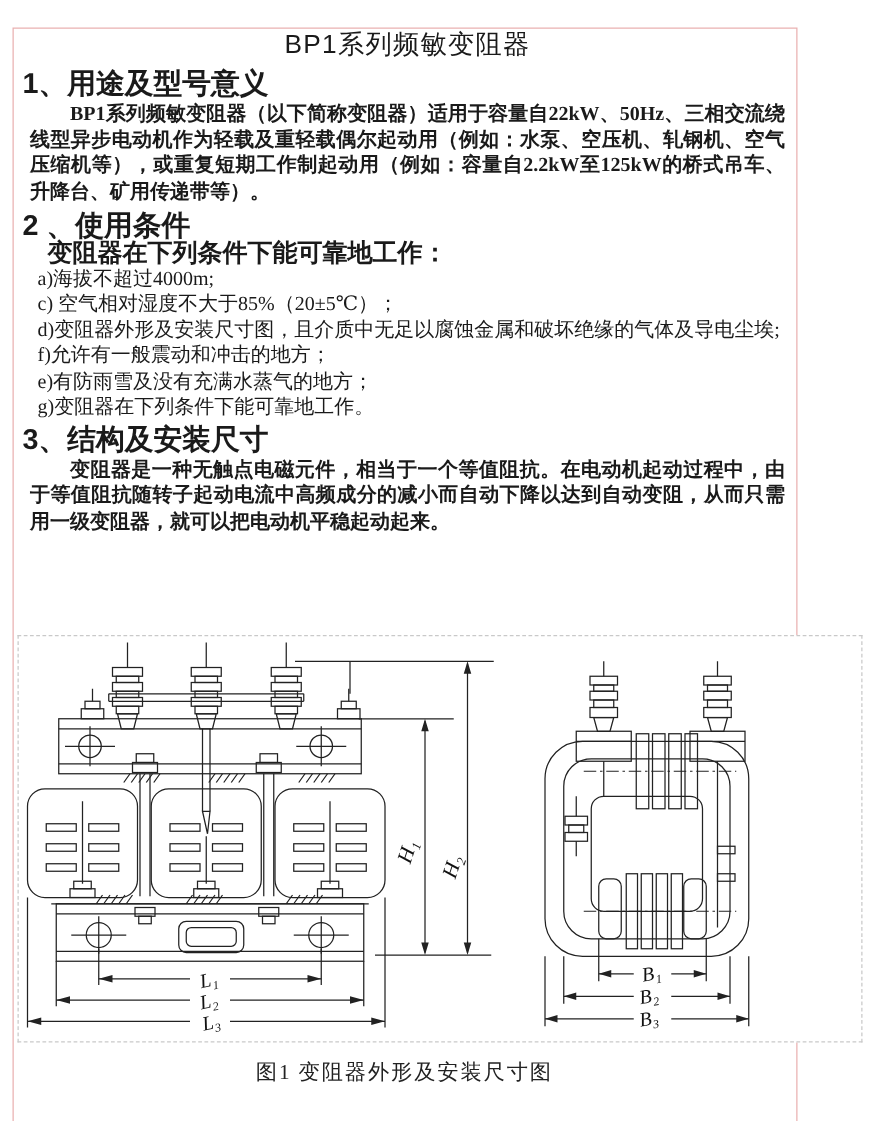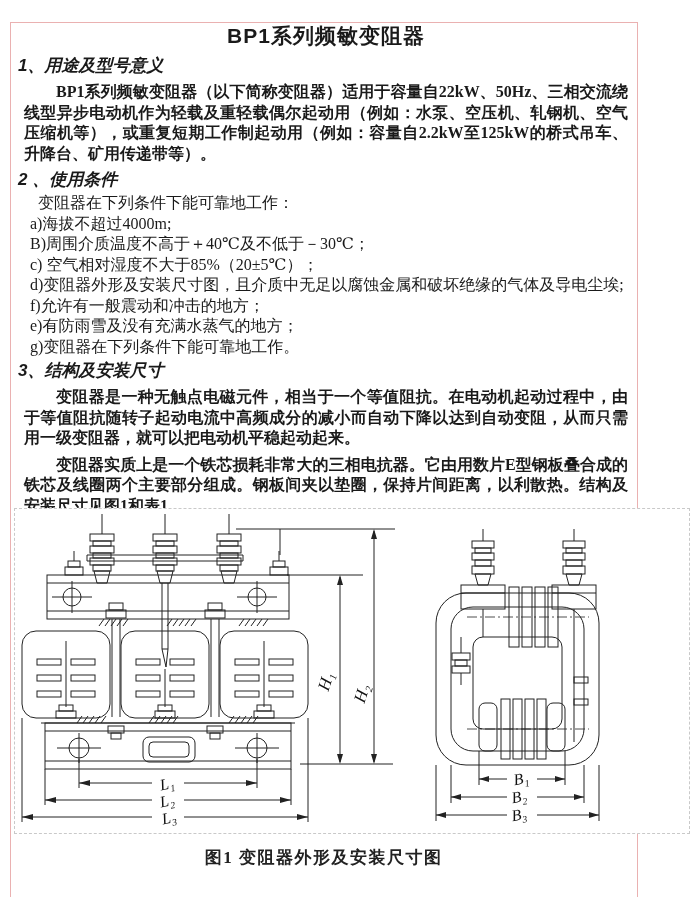--- a/index.html
+++ b/index.html
@@ -9,79 +9,77 @@
     font-family:"Liberation Serif","DejaVu Serif",serif;
     color:#1a1a1a;
   }
   .pink-frame{
     position:absolute;left:10px;top:22px;width:626px;height:890px;
     border:1px solid #eab1b1;pointer-events:none;
   }
   .doc{position:absolute;left:18px;top:24px;width:616px;}
   .title{
     font-family:"Liberation Sans","DejaVu Sans",sans-serif;
-    font-weight:bold;font-size:21px;line-height:24px;text-align:center;
+    font-weight:normal;font-size:21px;line-height:24px;text-align:center;
     margin:0 0 8px 0;letter-spacing:1px;
   }
   .sec-h{
     font-family:"Liberation Sans","DejaVu Sans",sans-serif;
-    font-weight:bold;font-size:17px;line-height:20px;margin:4px 0 3px 0;font-style:italic;
+    font-weight:bold;font-size:23px;line-height:20px;margin:4px 0 3px 0;
   }
   .para{
     font-size:16px;line-height:20.5px;font-weight:bold;
     text-align:justify;text-indent:2em;margin:6px;
   }
   .cond-intro{
-    font-size:16px;line-height:20.5px;font-weight:normal;margin:0;padding-left:20px;
+    font-size:20px;line-height:20.5px;font-weight:bold;margin:0;padding-left:20px;
   }
   .cond{
     font-size:16px;line-height:20.5px;font-weight:normal;padding-left:12px;
   }
   .figure-box{
     position:absolute;left:14px;top:508px;width:676px;height:326px;
     border:1px dashed #c9c9c9;box-sizing:border-box;background:#fff;
   }
   .front-view{position:absolute;left:2px;top:2px;}
   .side-view{position:absolute;left:406px;top:18px;}
   svg .ln{stroke:#222;fill:none;stroke-width:1;}
   svg .fill{fill:#222;stroke:none;}
   svg .dash{stroke:#222;fill:none;stroke-width:0.8;stroke-dasharray:10 3 2 3;}
   svg text{
     font-family:"Liberation Serif","DejaVu Serif",serif;
     font-style:italic;fill:#111;
   }
   .caption{
     position:absolute;left:10px;top:846px;width:627px;text-align:center;
-    font-size:17px;letter-spacing:1.5px;font-weight:bold;color:#222;
+    font-size:17px;letter-spacing:1.5px;font-weight:normal;color:#222;
   }
 </style>
 </head>
 <body>
 
 <div class="pink-frame"></div>
 
 <div class="doc">
   <h1 class="title">BP1系列频敏变阻器</h1>
 
   <h2 class="sec-h">1、用途及型号意义</h2>
   <p class="para">BP1系列频敏变阻器（以下简称变阻器）适用于容量自22kW、50Hz、三相交流绕线型异步电动机作为轻载及重轻载偶尔起动用（例如：水泵、空压机、轧钢机、空气压缩机等），或重复短期工作制起动用（例如：容量自2.2kW至125kW的桥式吊车、升降台、矿用传递带等）。</p>
 
   <h2 class="sec-h">2 、使用条件</h2>
   <p class="cond-intro">变阻器在下列条件下能可靠地工作：</p>
   <div class="cond">a)海拔不超过4000m;</div>
-  <div class="cond">B)周围介质温度不高于＋40℃及不低于－30℃；</div>
   <div class="cond">c) 空气相对湿度不大于85%（20±5℃）；</div>
   <div class="cond">d)变阻器外形及安装尺寸图，且介质中无足以腐蚀金属和破坏绝缘的气体及导电尘埃;</div>
   <div class="cond">f)允许有一般震动和冲击的地方；</div>
   <div class="cond">e)有防雨雪及没有充满水蒸气的地方；</div>
   <div class="cond">g)变阻器在下列条件下能可靠地工作。</div>
 
   <h2 class="sec-h">3、结构及安装尺寸</h2>
   <p class="para">变阻器是一种无触点电磁元件，相当于一个等值阻抗。在电动机起动过程中，由于等值阻抗随转子起动电流中高频成分的减小而自动下降以达到自动变阻，从而只需用一级变阻器，就可以把电动机平稳起动起来。</p>
-  <p class="para">变阻器实质上是一个铁芯损耗非常大的三相电抗器。它由用数片E型钢板叠合成的铁芯及线圈两个主要部分组成。钢板间夹以垫圈，保持片间距离，以利散热。结构及安装尺寸见图1和表1。</p>
 </div>
 
 <div class="figure-box">
 
   <svg class="front-view" width="400" height="318" viewBox="0 0 400 318" xmlns="http://www.w3.org/2000/svg">
     <g class="ln">
       <line x1="85" y1="3" x2="85" y2="23"></line>
         <rect x="73" y="23" width="24" height="7"></rect>
         <rect x="76" y="30" width="18" height="5"></rect>
         <rect x="73" y="35" width="24" height="7"></rect>

